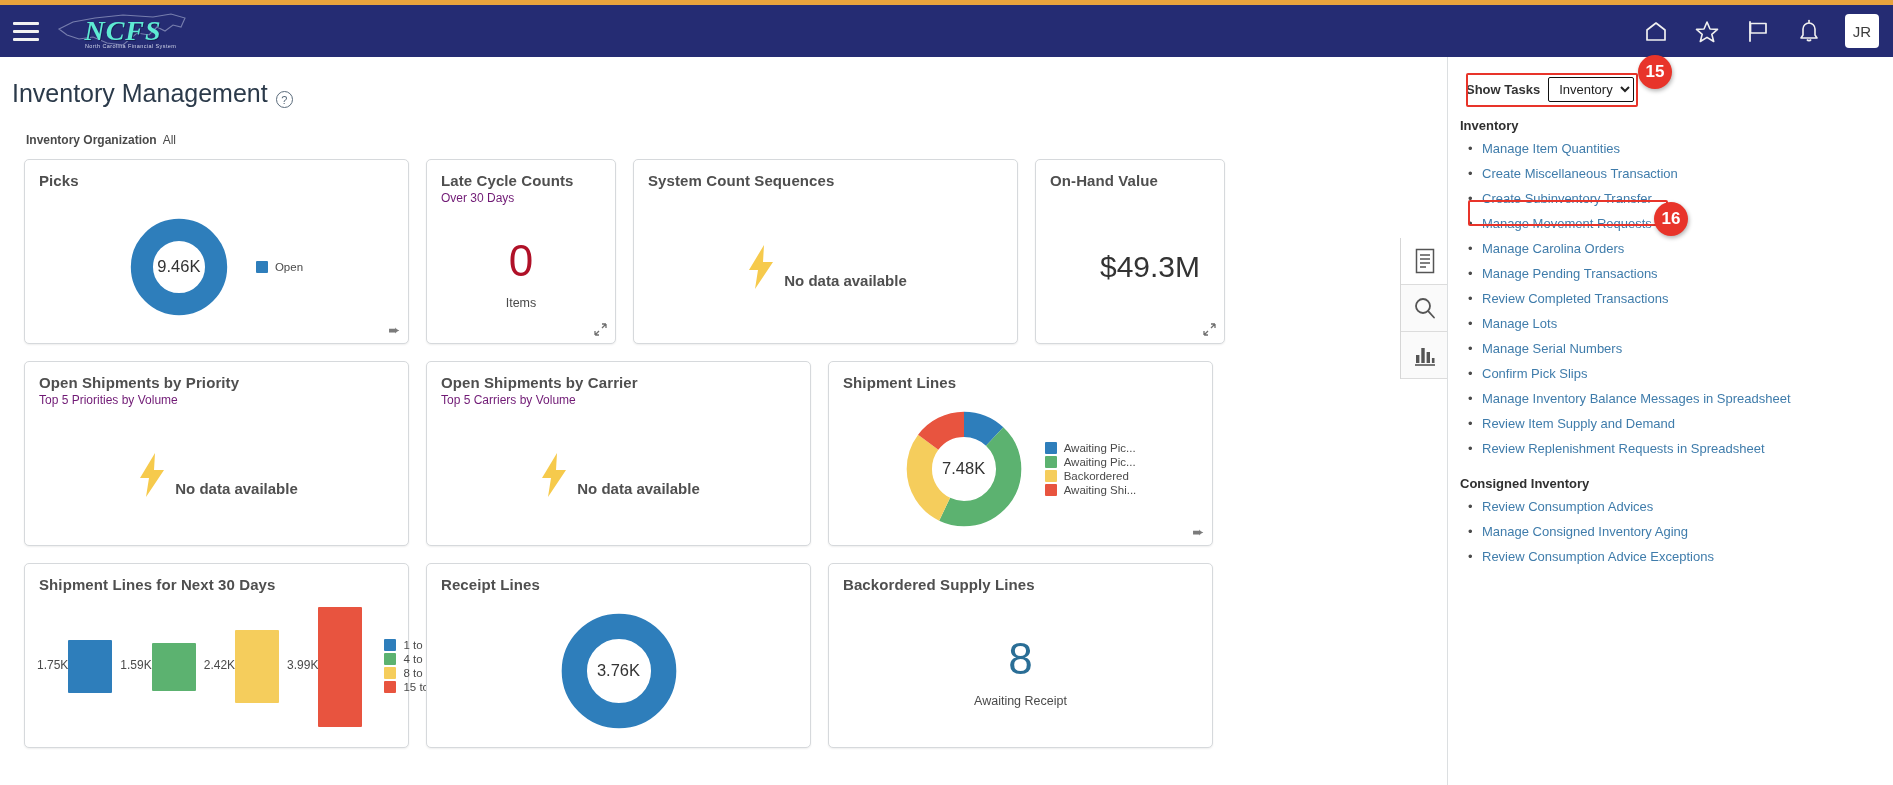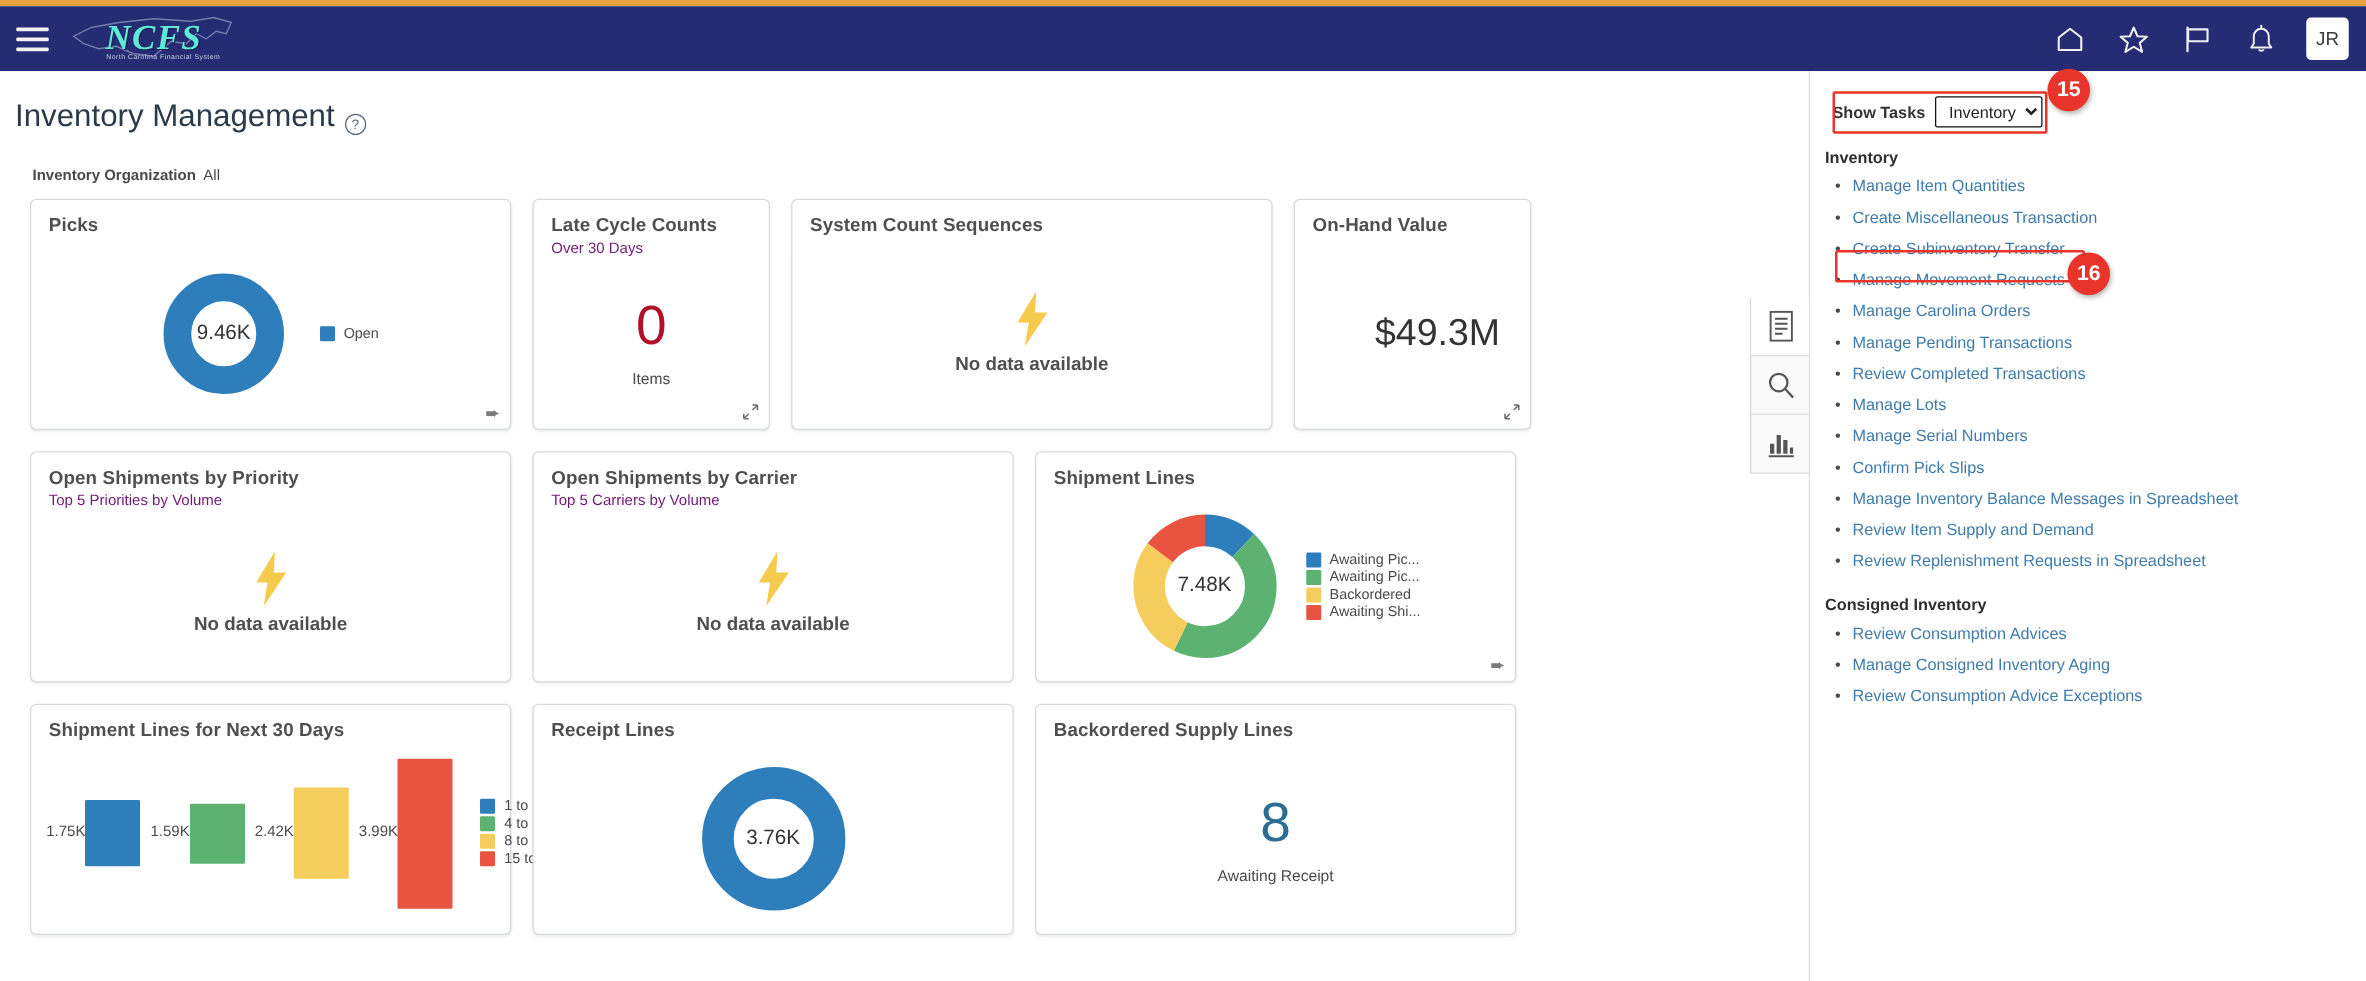--- a/index.html
+++ b/index.html
@@ -125,21 +125,21 @@
     font-size: 12px; color: #701a75; margin-top: 1px;
   }
 
   .card-body {
     position: absolute; left: 0; right: 0; top: 40px; bottom: 10px;
     display: flex; align-items: center; justify-content: center;
   }
   .card-body.with-sub { top: 52px; }
 
   
-  .nodata { display: flex; flex-direction: column; align-items: center; gap: 6px; }
+  .nodata { display: flex; flex-direction: row; align-items: flex-end; gap: 6px; }
   .bolt { width: 34px; height: 44px; }
   .nodata-text { font-size: 15px; font-weight: bold; color: #4f4f4f; }
 
   
   .big-num { font-size: 44px; color: #b01128; font-weight: 300; line-height: 50px; }
   .big-num.blue { color: #2a6e96; }
   .big-num.dark { font-size: 30px; color: #333; font-weight: 300; margin-left: 40px; }
   .num-caption { font-size: 12.5px; color: #4a4a4a; margin-top: 10px; text-align: center; }
   .num-block { display: flex; flex-direction: column; align-items: center; }
 

